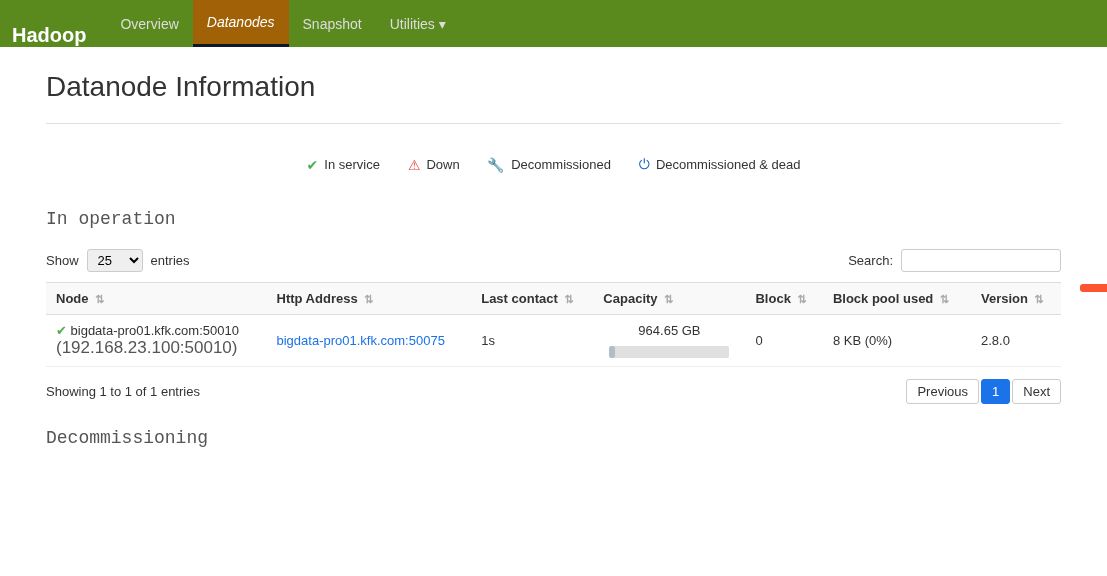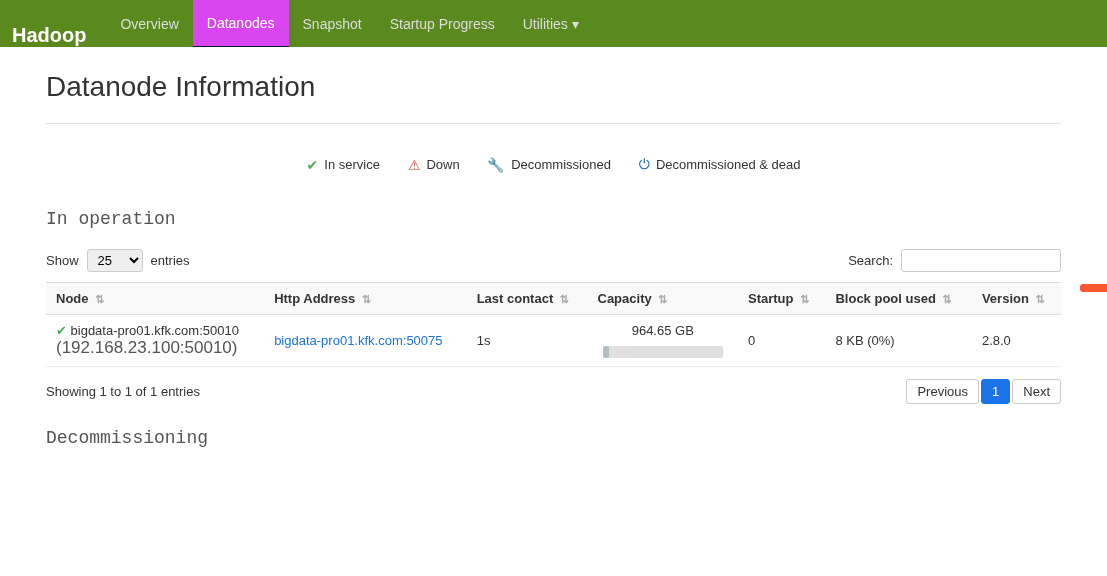--- a/index.html
+++ b/index.html
@@ -28,23 +28,24 @@
     .nav-link {
       color: #ddd;
       text-decoration: none;
       padding: 0 14px;
       display: flex;
       align-items: center;
       font-size: 14px;
       height: 100%;
     }
     .nav-link.active {
-      background: #d946ef;
+      background: #a16207;
       color: #fff;
-      border-bottom: 1px solid #0f172a;
+      border-bottom: 3px solid #0f172a;
+      font-style: italic;
     }
     .nav-link-dropdown {
       display: flex;
       align-items: center;
       gap: 4px;
     }
 
     
     .page-content {
       padding: 24px 46px;
@@ -230,21 +231,20 @@
   </style>
 </head>
 <body>
 
 <nav class="navbar">
   <a class="navbar-brand">Hadoop</a>
   <div class="nav-links">
     <a class="nav-link">Overview</a>
     <a class="nav-link active">Datanodes</a>
     <a class="nav-link">Snapshot</a>
-    <a class="nav-link">Startup Progress</a>
     <a class="nav-link nav-link-dropdown">
       <span>Utilities</span>
       <span>▾</span>
     </a>
   </div>
 </nav>
 
 <div class="page-content">
 
   <h1 class="page-title">Datanode Information</h1>
@@ -302,21 +302,21 @@
         </th>
         <th>
           <span>Last contact</span>
           <span class="sort-icon">⇅</span>
         </th>
         <th>
           <span>Capacity</span>
           <span class="sort-icon">⇅</span>
         </th>
         <th>
-          <span>Startup</span>
+          <span>Block</span>
           <span class="sort-icon">⇅</span>
         </th>
         <th>
           <span>Block pool used</span>
           <span class="sort-icon">⇅</span>
         </th>
         <th>
           <span>Version</span>
           <span class="sort-icon">⇅</span>
         </th>

